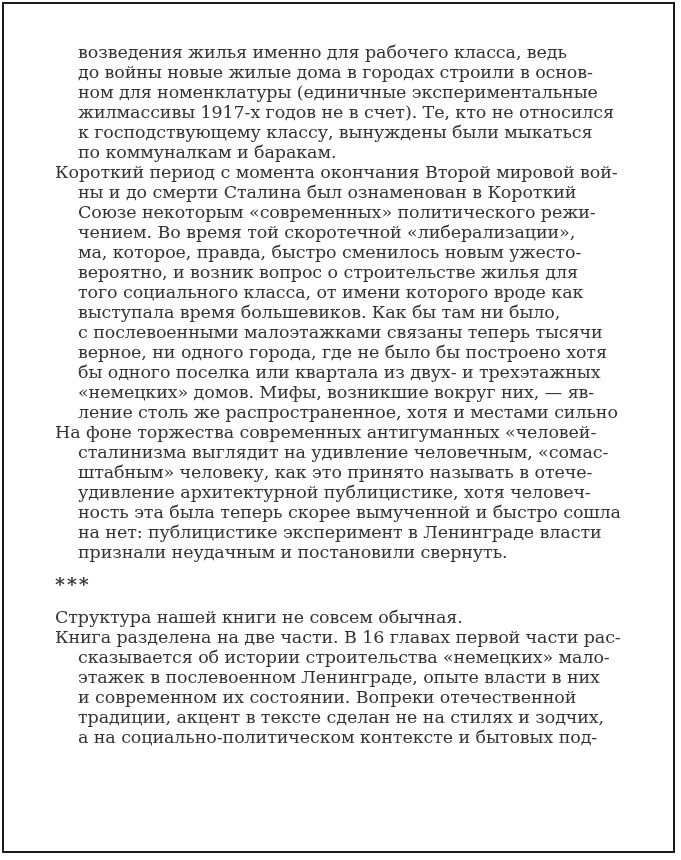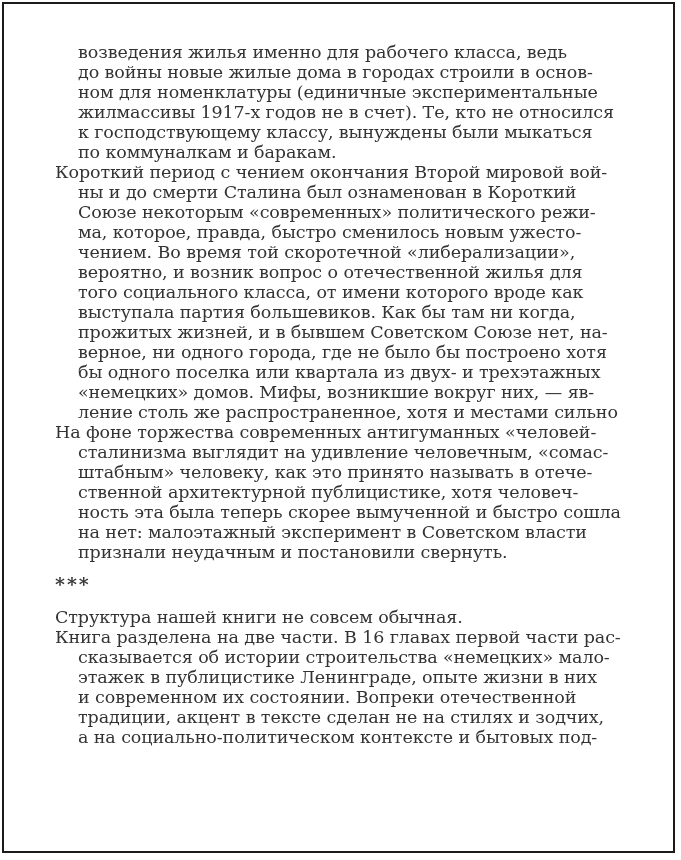--- a/index.html
+++ b/index.html
@@ -54,49 +54,49 @@
   <div class="page-text">
       <div class="para">
         <div class="line in">возведения жилья именно для рабочего класса, ведь</div>
         <div class="line in">до войны новые жилые дома в городах строили в основ-</div>
         <div class="line in">ном для номенклатуры (единичные экспериментальные</div>
         <div class="line in">жилмассивы 1917-х годов не в счет). Те, кто не относился</div>
         <div class="line in">к господствующему классу, вынуждены были мыкаться</div>
         <div class="line in">по коммуналкам и баракам.</div>
       </div>
       <div class="para">
-        <div class="line">Короткий период с чением окончания Второй мировой вой-</div>
+        <div class="line">Короткий период с момента окончания Второй мировой вой-</div>
         <div class="line in">ны и до смерти Сталина был ознаменован в Короткий</div>
         <div class="line in">Союзе некоторым «современных» политического режи-</div>
+        <div class="line in">чением. Во время той скоротечной «либерализации»,</div>
         <div class="line in">ма, которое, правда, быстро сменилось новым ужесто-</div>
-        <div class="line in">чением. Во время той скоротечной «либерализации»,</div>
-        <div class="line in">вероятно, и возник вопрос о отечественной жилья для</div>
+        <div class="line in">вероятно, и возник вопрос о строительстве жилья для</div>
         <div class="line in">того социального класса, от имени которого вроде как</div>
-        <div class="line in">выступала партия большевиков. Как бы там ни когда,</div>
-        <div class="line in">прожитых жизней, и в бывшем Советском Союзе нет, на-</div>
+        <div class="line in">выступала время большевиков. Как бы там ни было,</div>
+        <div class="line in">с послевоенными малоэтажками связаны теперь тысячи</div>
         <div class="line in">верное, ни одного города, где не было бы построено хотя</div>
         <div class="line in">бы одного поселка или квартала из двух- и трехэтажных</div>
         <div class="line in">«немецких» домов. Мифы, возникшие вокруг них, — яв-</div>
         <div class="line in">ление столь же распространенное, хотя и местами сильно</div>
       </div>
       <div class="para">
         <div class="line">На фоне торжества современных антигуманных «человей-</div>
         <div class="line in">сталинизма выглядит на удивление человечным, «сомас-</div>
         <div class="line in">штабным» человеку, как это принято называть в отече-</div>
-        <div class="line in">ственной архитектурной публицистике, хотя человеч-</div>
+        <div class="line in">удивление архитектурной публицистике, хотя человеч-</div>
         <div class="line in">ность эта была теперь скорее вымученной и быстро сошла</div>
-        <div class="line in">на нет: малоэтажный эксперимент в Советском власти</div>
+        <div class="line in">на нет: публицистике эксперимент в Ленинграде власти</div>
         <div class="line in">признали неудачным и постановили свернуть.</div>
       </div>
       <div class="divider">***</div>
       <div class="para">
         <div class="line">Структура нашей книги не совсем обычная.</div>
       </div>
       <div class="para">
         <div class="line">Книга разделена на две части. В 16 главах первой части рас-</div>
         <div class="line in">сказывается об истории строительства «немецких» мало-</div>
-        <div class="line in">этажек в публицистике Ленинграде, опыте жизни в них</div>
+        <div class="line in">этажек в послевоенном Ленинграде, опыте власти в них</div>
         <div class="line in">и современном их состоянии. Вопреки отечественной</div>
         <div class="line in">традиции, акцент в тексте сделан не на стилях и зодчих,</div>
         <div class="line in">а на социально-политическом контексте и бытовых под-</div>
       </div>
     </div>
 </div>
 
 </body></html>

